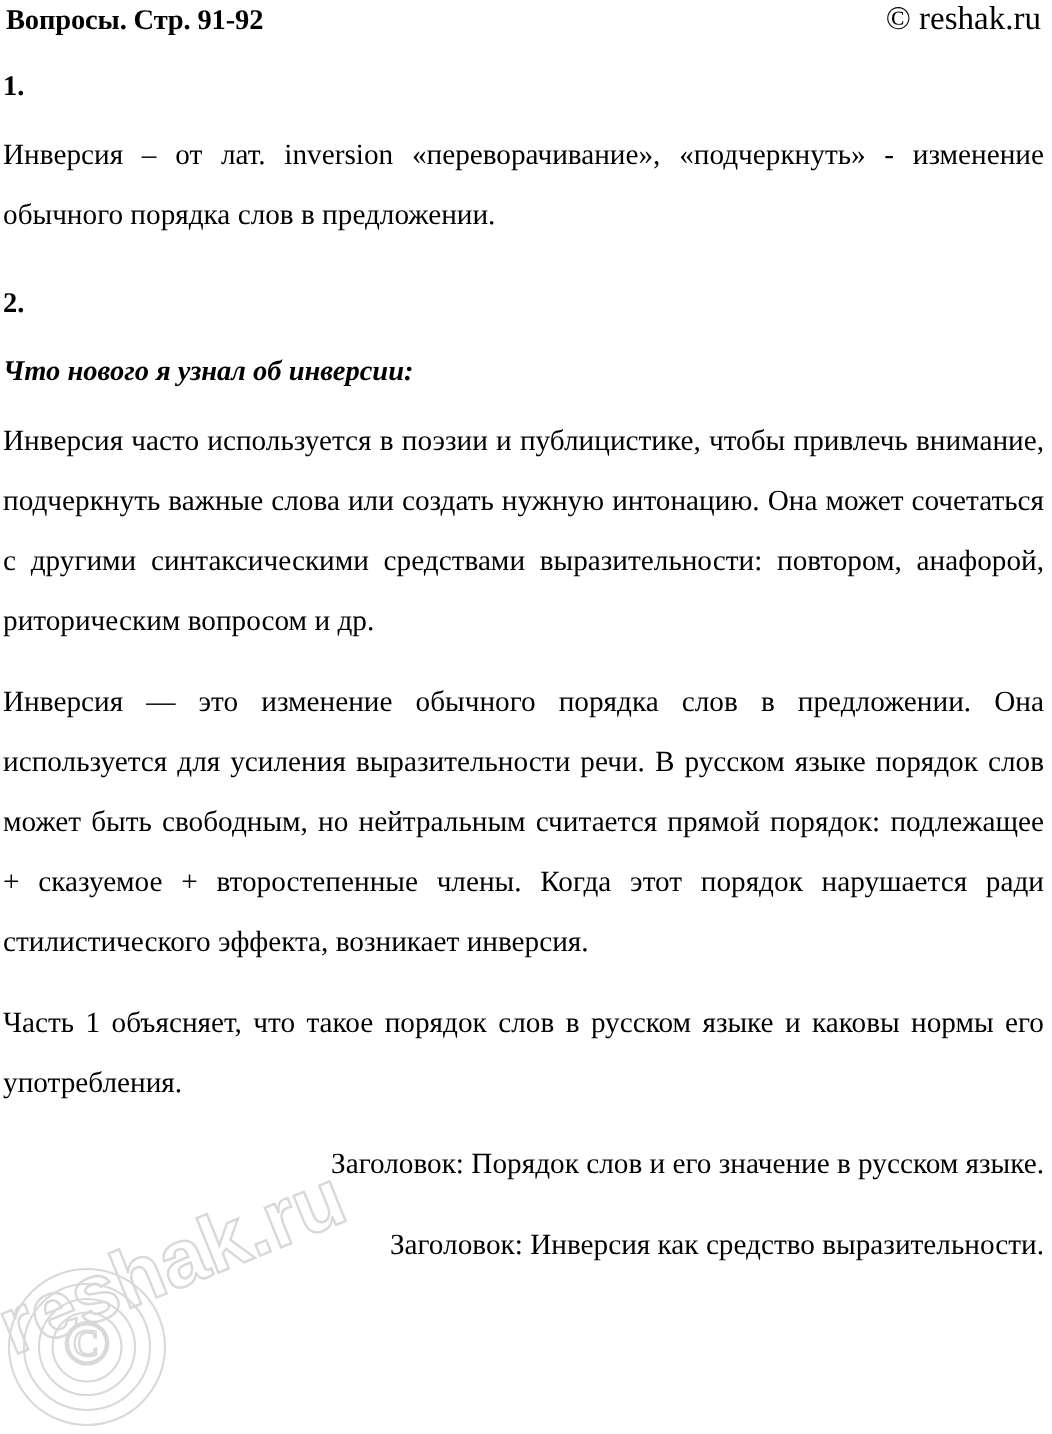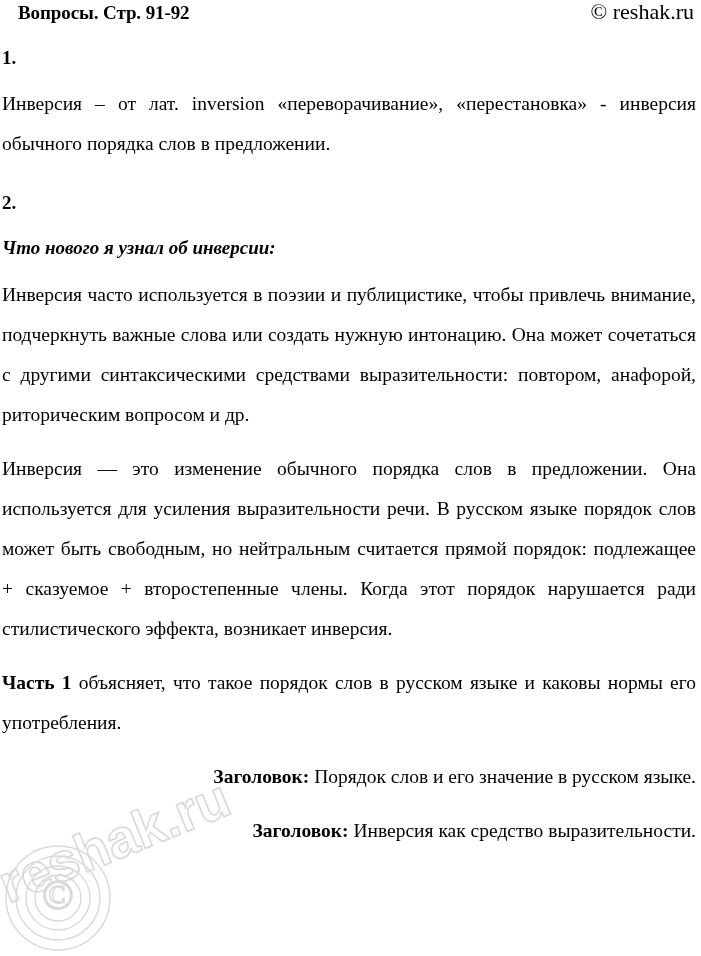--- a/index.html
+++ b/index.html
@@ -38,21 +38,21 @@
   }
   .watermark svg { display: block; overflow: visible; }
 
   
   .header {
     position: relative;
     z-index: 2;
     display: flex;
     align-items: baseline;
     justify-content: space-between;
-    padding: 0 3px 0 18px;
+    padding: 0 3px 0 4px;
     height: 26px;
   }
   .header-title {
     font-weight: bold;
     font-size: 19px;
     line-height: 24px;
     letter-spacing: -0.1px;
     white-space: nowrap;
   }
   .header-copyright {
@@ -97,21 +97,21 @@
 
   
   p.body::after {
     content: "";
     display: inline-block;
     width: 100%;
     height: 0;
   }
   p.lastline-natural::after { display: none; }
 
-  .b { font-weight: bold; }
+  .b { font-weight: normal; }
 </style>
 </head>
 <body>
 
 <div class="page">
 
   <div class="watermark">
     <svg width="210" height="150" viewBox="0 0 210 150" xmlns="http://www.w3.org/2000/svg">
       <g fill="none" stroke="#d9d9d9" stroke-width="1.4">
         <circle cx="72" cy="92" r="52"></circle>
@@ -128,21 +128,21 @@
 
   <div class="header">
     <div class="header-title">Вопросы. Стр. 91-92</div>
     <div class="header-copyright">© reshak.ru</div>
   </div>
 
   <div class="content">
 
     <div class="qnum">1.</div>
 
-    <p class="body lastline-natural">Инверсия – от лат. inversion «переворачивание», «перестановка» - инверсия обычного порядка слов в предложении.</p>
+    <p class="body lastline-natural">Инверсия – от лат. inversion «переворачивание», «подчеркнуть» - изменение обычного порядка слов в предложении.</p>
 
     <div class="qnum second">2.</div>
 
     <div class="subhead">Что нового я узнал об инверсии:</div>
 
     <p class="body lastline-natural">Инверсия часто используется в поэзии и публицистике, чтобы привлечь внимание, подчеркнуть важные слова или создать нужную интонацию. Она может сочетаться с другими синтаксическими средствами выразительности: повтором, анафорой, риторическим вопросом и др.</p>
 
     <p class="body lastline-natural">Инверсия — это изменение обычного порядка слов в предложении. Она используется для усиления выразительности речи. В русском языке порядок слов может быть свободным, но нейтральным считается прямой порядок: подлежащее + сказуемое + второстепенные члены. Когда этот порядок нарушается ради стилистического эффекта, возникает инверсия.</p>
 
     <p class="body lastline-natural"><span class="b">Часть 1</span><span> объясняет, что такое порядок слов в русском языке и каковы нормы его употребления.</span></p>

